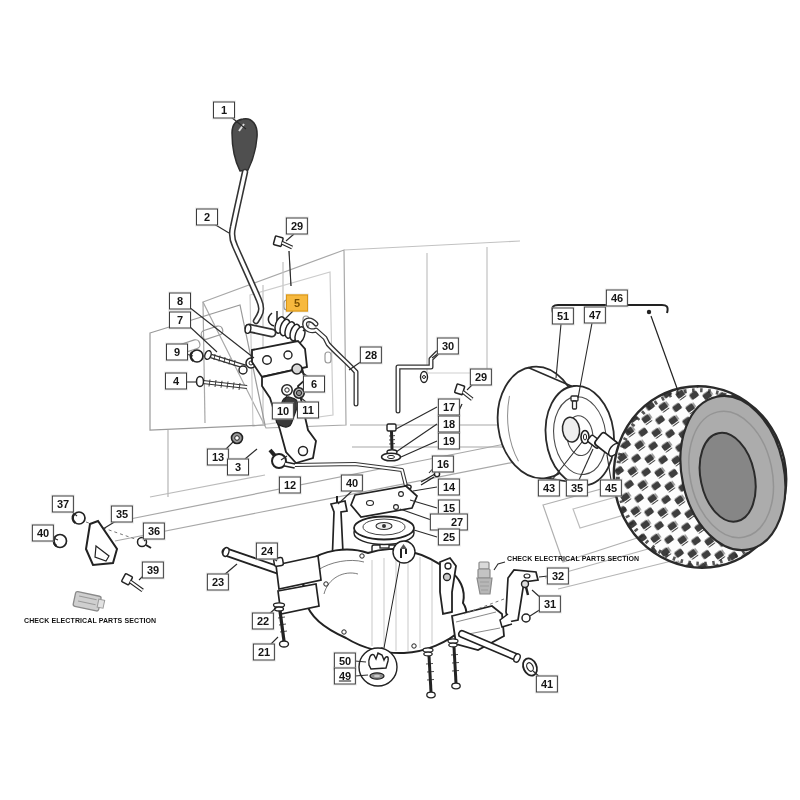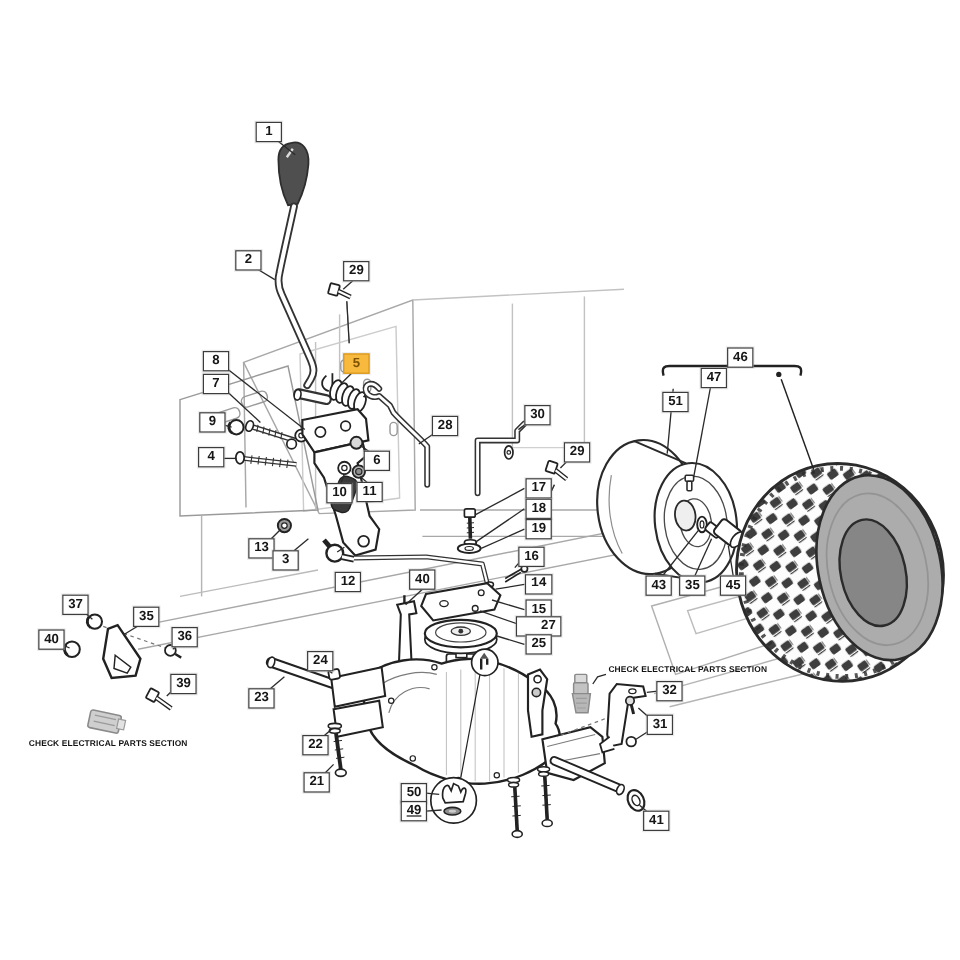--- a/index.html
+++ b/index.html
@@ -425,26 +425,26 @@
     <div class="callout" style="left: 218px; top: 457px;">13</div>
     <div class="callout" style="left: 238px; top: 467px;">3</div>
     <div class="callout" style="left: 290px; top: 449px; margin-top: 36px;">12</div>
     <div class="callout" style="left: 371px; top: 355px;">28</div>
     <div class="callout" style="left: 448px; top: 346px;">30</div>
     <div class="callout" style="left: 481px; top: 377px;">29</div>
     <div class="callout" style="left: 449px; top: 407px;">17</div>
     <div class="callout" style="left: 449px; top: 424px;">18</div>
     <div class="callout" style="left: 449px; top: 441px;">19</div>
     <div class="callout" style="left: 443px; top: 464px;">16</div>
-    <div class="callout" style="left: 449px; top: 487px; font-family: Liberation Mono, monospace;">14</div>
+    <div class="callout" style="left: 449px; top: 487px;">14</div>
     <div class="callout" style="left: 449px; top: 508px;">15</div>
     <div class="callout" style="left: 449px; top: 522px; padding-left: 20px;">27</div>
     <div class="callout" style="left: 449px; top: 537px;">25</div>
     <div class="callout" style="left: 352px; top: 483px;">40</div>
-    <div class="callout" style="left: 563px; top: 335px;">51</div>
+    <div class="callout" style="left: 563px; top: 316px;">51</div>
     <div class="callout" style="left: 595px; top: 315px;">47</div>
     <div class="callout" style="left: 617px; top: 298px;">46</div>
     <div class="callout" style="left: 549px; top: 488px;">43</div>
     <div class="callout" style="left: 577px; top: 488px;">35</div>
     <div class="callout" style="left: 611px; top: 488px;">45</div>
     <div class="callout" style="left: 63px; top: 504px;">37</div>
     <div class="callout" style="left: 43px; top: 533px;">40</div>
     <div class="callout" style="left: 122px; top: 514px;">35</div>
     <div class="callout" style="left: 154px; top: 531px;">36</div>
     <div class="callout" style="left: 153px; top: 570px;">39</div>

